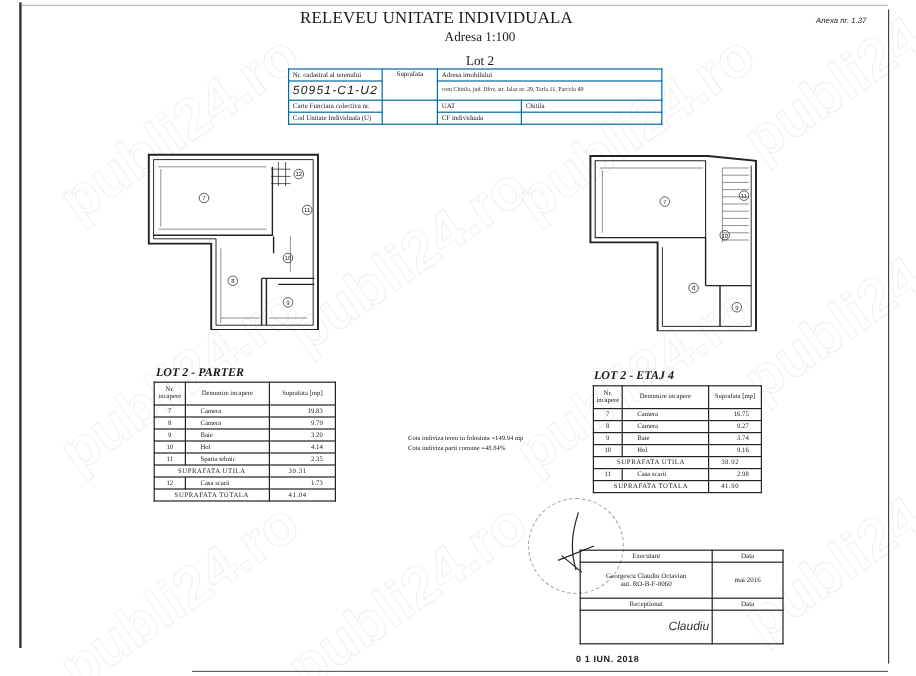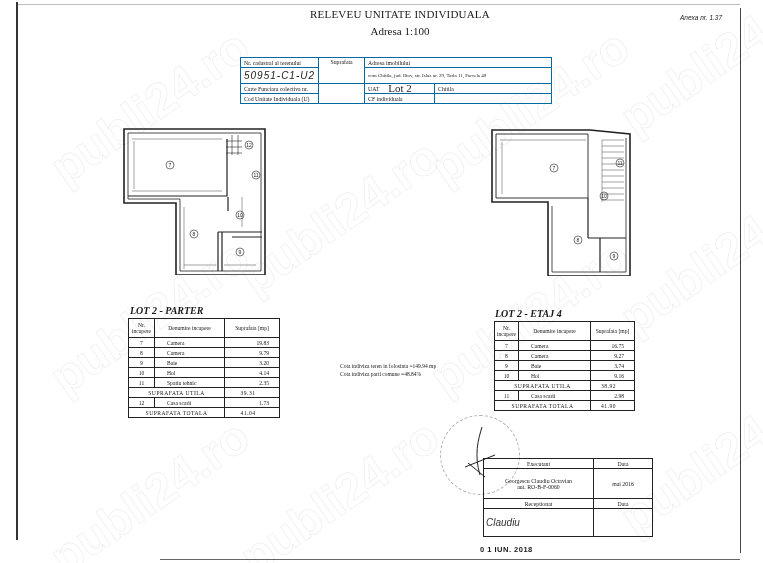--- a/index.html
+++ b/index.html
@@ -5,23 +5,23 @@
   * { box-sizing: border-box; margin: 0; padding: 0; }
   html, body { width: 763px; height: 563px; background: #ffffff; overflow: hidden; }
   body { position: relative; font-family: "Liberation Serif", serif; color: #1a1a1a; }
   .abs { position: absolute; }
 
   .page-border-left { left: 16px; top: 2px; width: 2px; height: 538px; background: #333; }
   .page-border-right { left: 740px; top: 8px; width: 1px; height: 545px; background: #444; }
   .page-border-top { left: 18px; top: 4px; width: 722px; height: 1px; background: #bbb; }
   .page-border-bottom { left: 160px; top: 559px; width: 580px; height: 1px; background: #666; }
 
-  .title { left: 250px; top: 8px; width: 300px; text-align: center; font-size: 11px; letter-spacing: 0.2px; }
+  .title { left: 250px; top: 8px; width: 300px; font-size: 14px; letter-spacing: 0.2px; }
   .subtitle { left: 250px; top: 25px; width: 300px; text-align: center; font-size: 11px; }
-  .lot { left: 250px; top: 45px; width: 300px; text-align: center; font-size: 11px; margin-top: 37px; }
+  .lot { left: 250px; top: 45px; width: 300px; text-align: center; font-size: 11px; }
   .annex { left: 680px; top: 14px; font-size: 6.5px; font-style: italic; font-family: "Liberation Sans", sans-serif; }
 
   table { border-collapse: collapse; }
   .hdr-table { left: 240px; top: 57px; width: 312px; font-size: 5.8px; }
   .hdr-table td { border: 1px solid #0369a1; padding: 1px 3px; height: 10px; white-space: nowrap; overflow: hidden; }
   .hdr-table .hand { font-family: "Liberation Sans", sans-serif; font-size: 10px; font-style: italic; letter-spacing: 1px; height: 16px; }
 
   .plan { position: absolute; }
 
   .sec-title { font-family: "Liberation Serif", serif; font-weight: bold; font-style: italic; font-size: 10px; }
@@ -38,21 +38,21 @@
   .etaj-title { left: 495px; top: 308px; }
   .etaj-table { left: 494px; top: 321px; width: 141px; }
 
   .cota { left: 340px; top: 362px; font-size: 5.5px; line-height: 8px; }
 
   .stamp { left: 440px; top: 415px; width: 80px; height: 80px; border-radius: 50%; border: 1px dashed #aaa; }
   .exec-table { left: 483px; top: 458px; width: 170px; font-size: 5.8px; }
   .exec-table td { border: 1px solid #222; text-align: center; padding: 1px 2px; }
   .exec-table .h { height: 10px; }
   .exec-table .b { height: 30px; }
-  .exec-table .sig { height: 28px; text-align: left; font-family: "Liberation Sans", sans-serif; font-style: italic; font-size: 10px; color: #333; }
+  .exec-table .sig { height: 28px; text-align: right; font-family: "Liberation Sans", sans-serif; font-style: italic; font-size: 10px; color: #333; }
   .date-stamp { left: 480px; top: 545px; font-family: "Liberation Sans", sans-serif; font-weight: bold; font-size: 7.5px; letter-spacing: 0.5px; }
 
   .watermark { font-family: "Liberation Sans", sans-serif; font-size: 48px; font-weight: bold; color: transparent; -webkit-text-stroke: 1px rgba(0,0,0,0.06); transform: rotate(-35deg); transform-origin: left top; white-space: nowrap; pointer-events: none; }
 </style>
 </head>
 <body>
 
 <div class="abs page-border-top"></div>
 <div class="abs page-border-left"></div>
 <div class="abs page-border-right"></div>

